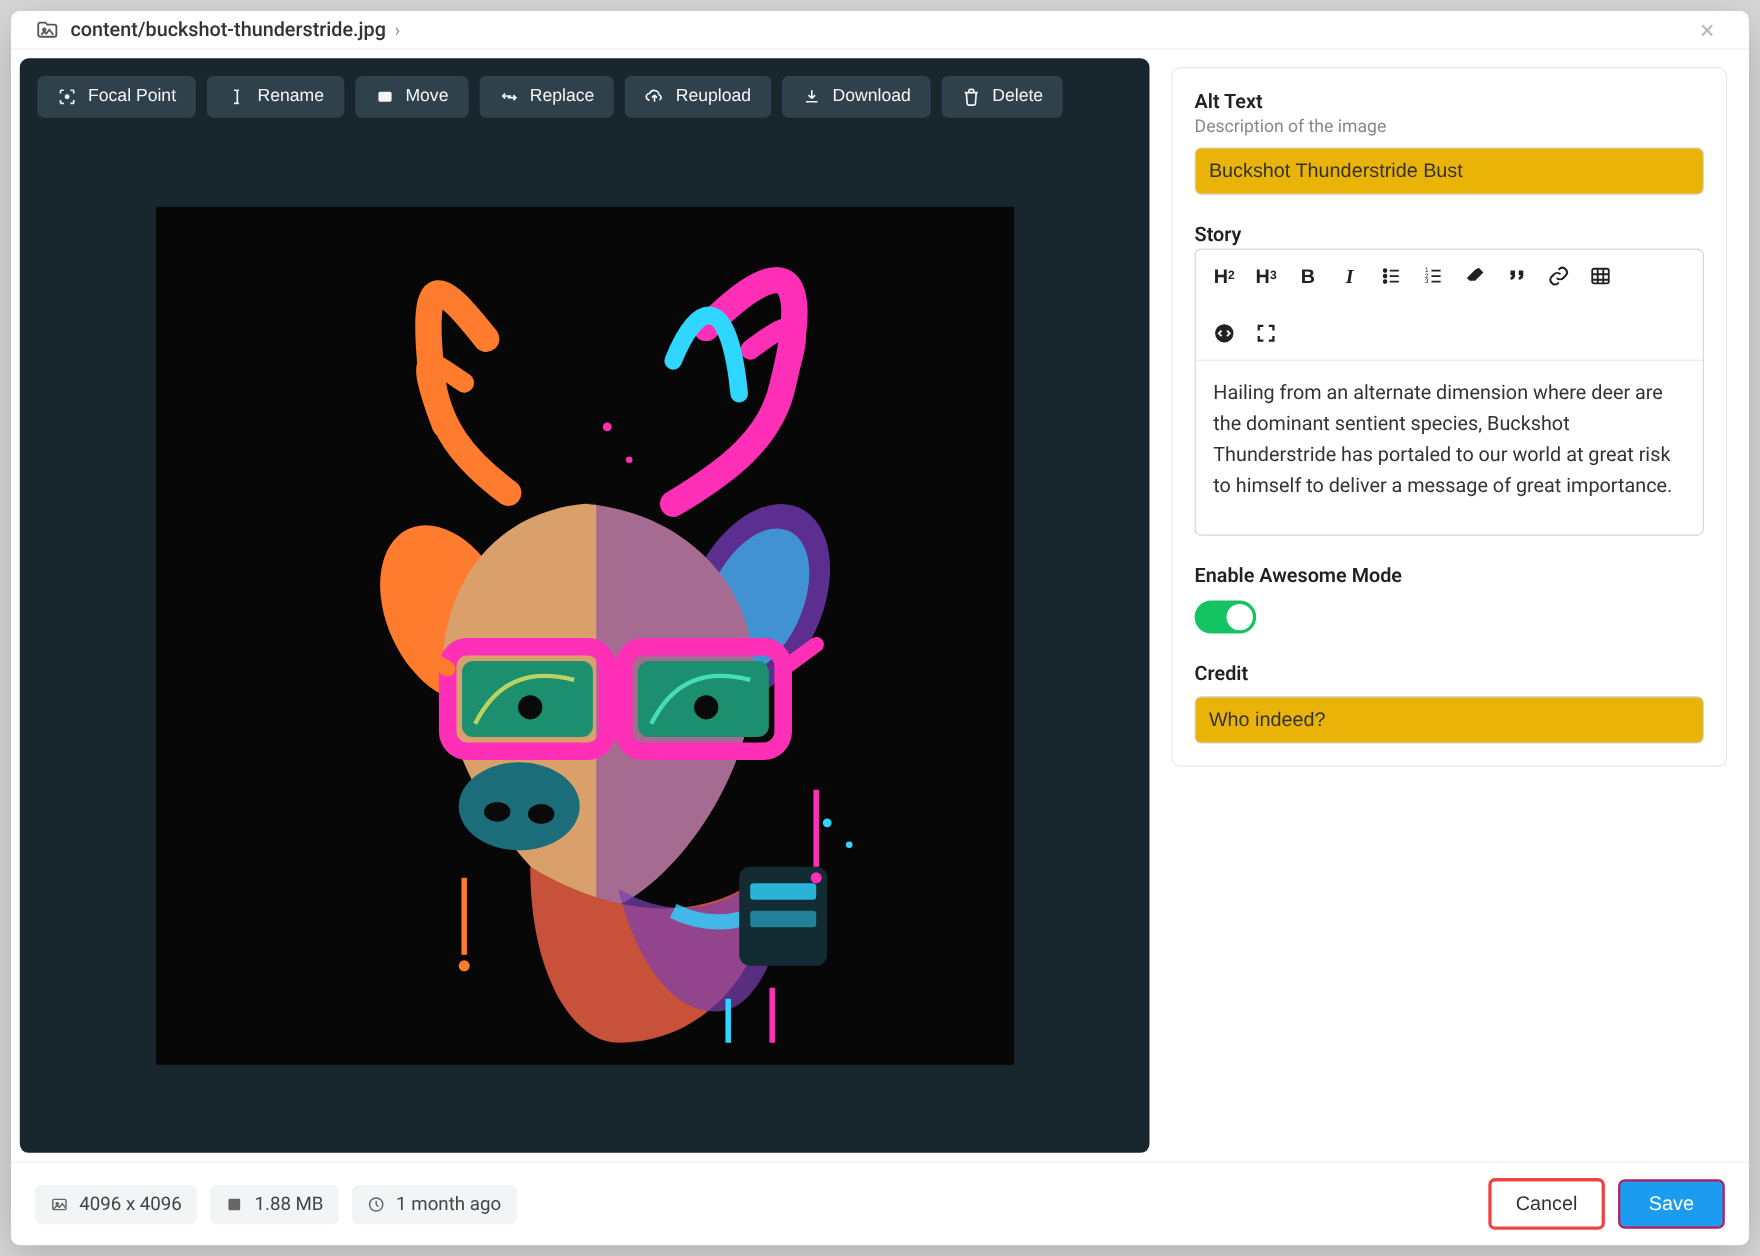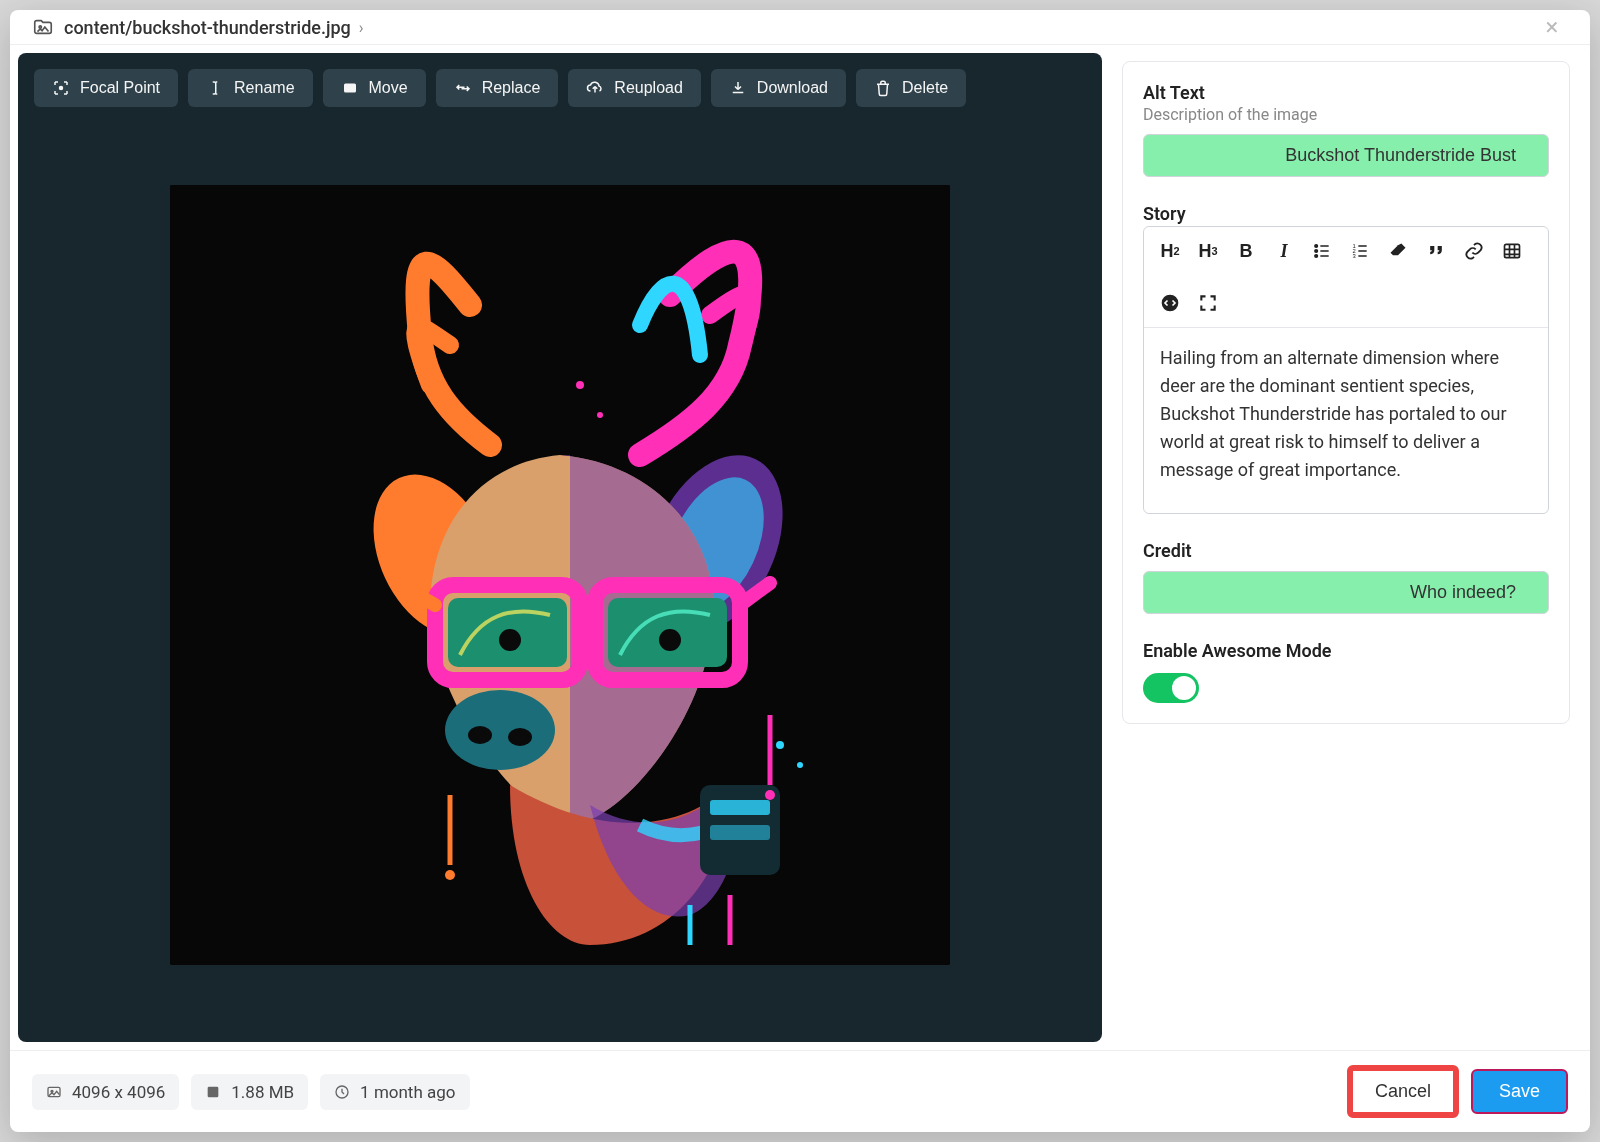--- a/index.html
+++ b/index.html
@@ -92,21 +92,21 @@
     }
     .asset-image {
       width: 780px;
       height: 780px;
       background: #0a0a0a;
       border-radius: 2px;
       position: relative;
       overflow: hidden;
     }
     .side-pane {
-      width: 488px;
+      width: 545px;
       padding: 16px 20px;
     }
     .side-card {
       border: 1px solid #e5e7eb;
       border-radius: 8px;
       padding: 20px;
     }
     .field { margin-bottom: 26px; }
     .field:last-child { margin-bottom: 0; }
     .field-label {
@@ -117,25 +117,24 @@
     }
     .field-help {
       font-size: 16px;
       color: #888;
       margin-bottom: 10px;
     }
     .text-input {
       width: 100%;
       border: 1px solid #d1d5db;
       border-radius: 6px;
-      padding: 10px 32px;
+      padding: 10px 12px;
       font-size: 18px;
       color: #333;
-      background: #86efac;
-      text-align: right;
+      background: #eab308;
     }
     .rte {
       border: 1px solid #d1d5db;
       border-radius: 6px;
       overflow: hidden;
     }
     .rte-toolbar {
       display: flex;
       flex-wrap: wrap;
       gap: 14px 14px;
@@ -187,21 +186,21 @@
       background: #f3f4f6;
       border-radius: 6px;
       padding: 8px 14px;
       font-size: 17px;
       color: #444;
     }
     .badge svg { width: 16px; height: 16px; color: #666; }
     .footer-spacer { flex: 1; }
     .btn-secondary {
       background: #fff;
-      border: 6px solid #ef4444;
+      border: 3px solid #ef4444;
       color: #333;
       border-radius: 6px;
       padding: 10px 22px;
       font-size: 18px;
       cursor: pointer;
     }
     .btn-primary {
       background: #1c9cf1;
       border: 2px solid #be185d;
       color: #fff;
@@ -410,29 +409,29 @@
                 <svg viewBox="0 0 24 24" fill="none" stroke="currentColor" stroke-width="2.5">
                     <path d="M4 9V4h5M20 9V4h-5M4 15v5h5M20 15v5h-5"></path>
                   </svg>
               </button>
             </div>
             <div class="rte-content" contenteditable="true" style="">Hailing from an alternate dimension where deer are the dominant sentient species, Buckshot Thunderstride has portaled to our world at great risk to himself to deliver a message of great importance.</div>
           </div>
         </div>
 
         <div class="field">
-          <div class="field-label" style="margin-bottom:10px">Credit</div>
-          <input class="text-input" type="text" value="Who indeed?" style="">
-        </div>
-
-        <div class="field">
           <div class="field-label" style="margin-bottom:12px">Enable Awesome Mode</div>
           <div class="toggle">
             <div class="toggle-knob"></div>
           </div>
+        </div>
+
+        <div class="field">
+          <div class="field-label" style="margin-bottom:10px">Credit</div>
+          <input class="text-input" type="text" value="Who indeed?" style="">
         </div>
 
       </div>
     </div>
 
   </div>
 
   <div class="modal-footer">
     <div class="badge">
       <svg viewBox="0 0 24 24" fill="none" stroke="currentColor" stroke-width="2">

